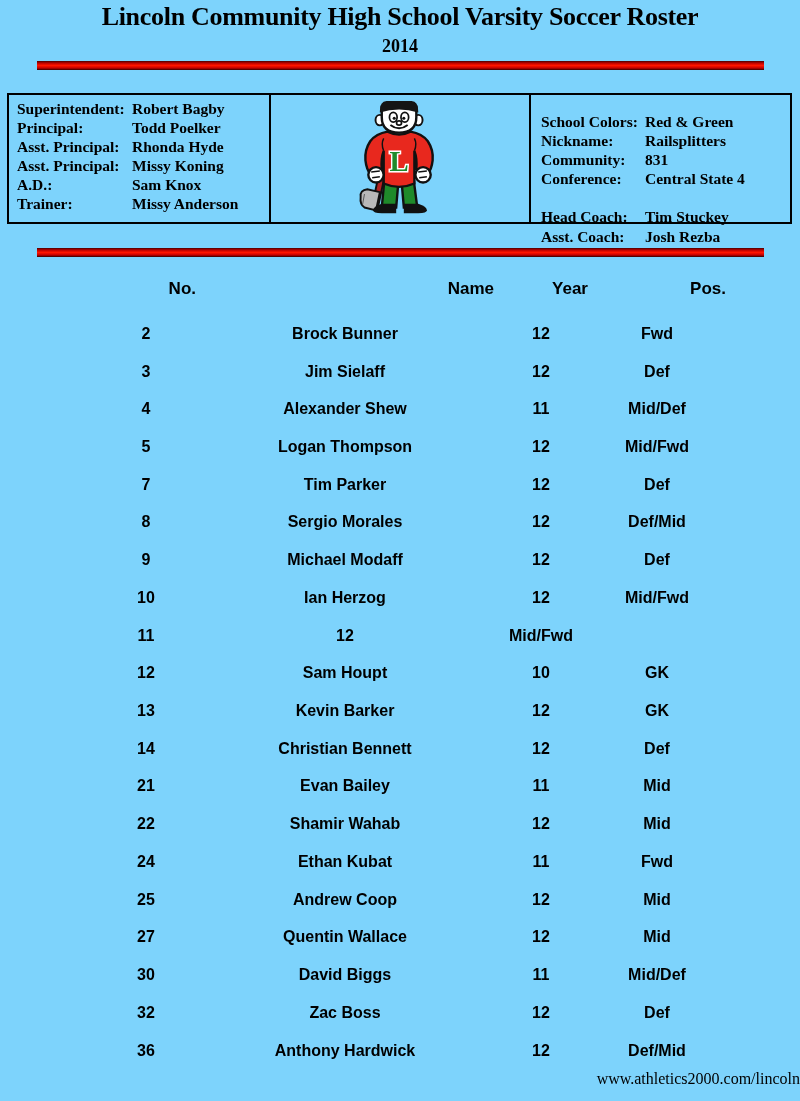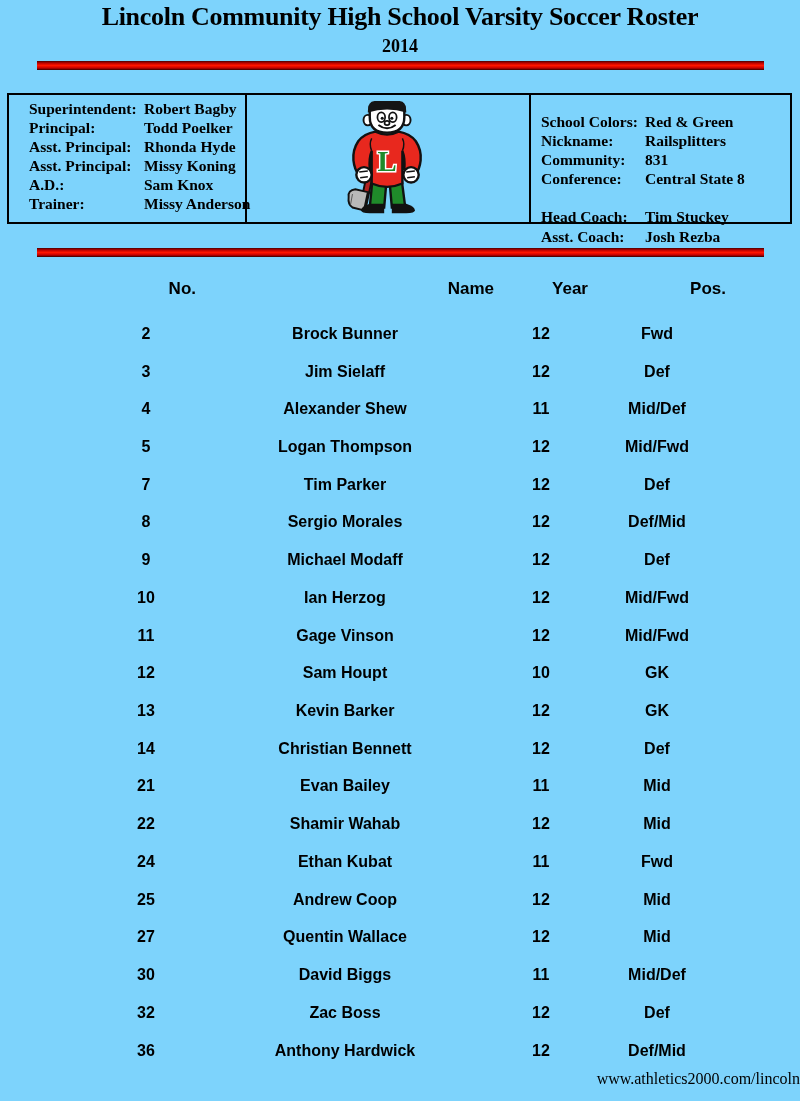--- a/index.html
+++ b/index.html
@@ -9,21 +9,21 @@
         font:bold 26px "Liberation Serif",serif;letter-spacing:-0.3px;}
   .page-year{position:absolute;top:36px;left:0;width:100%;text-align:center;
         font:bold 18px "Liberation Serif",serif;}
   .red-bar{position:absolute;left:37px;width:727px;height:9px;
         background:linear-gradient(180deg,#4a0000 0%,#b80000 22%,#ff1500 50%,#c40000 78%,#330000 100%);}
   .bar-top{top:61px;}
   .bar-bottom{top:248px;}
   .info-table{position:absolute;top:93px;left:7px;width:785px;height:131px;
         border:2px solid #000;display:flex;box-sizing:border-box;}
   .info-cell{box-sizing:border-box;}
-  .info-left{width:238px;border-right:2px solid #000;padding:4px 0 0 20px;}
+  .info-left{width:262px;border-right:2px solid #000;padding:4px 0 0 8px;}
   .info-right{width:261px;border-left:2px solid #000;padding:17px 0 0 10px;}
   .info-mid{flex:1;display:flex;align-items:center;justify-content:center;}
   .info-line{display:grid;grid-template-columns:115px 1fr;
         font:bold 15.5px "Liberation Serif",serif;line-height:19.1px;white-space:nowrap;}
   .info-right .info-line{grid-template-columns:104px 1fr;}
   .roster-head{position:absolute;top:279px;left:96px;width:630px;display:grid;
         grid-template-columns:100px 298px 94px 138px;
         font:bold 17px "Liberation Sans",sans-serif;}
   .roster-head span{text-align:right;}
   .roster-body{position:absolute;top:315px;left:96px;width:630px;}
@@ -119,21 +119,21 @@
         <div class="info-line">
           <span>Nickname:</span>
           <span>Railsplitters</span>
         </div>
         <div class="info-line">
           <span>Community:</span>
           <span>831</span>
         </div>
         <div class="info-line">
           <span>Conference:</span>
-          <span>Central State 8</span>
+          <span>Central State 4</span>
         </div>
         <div class="info-line">
           <span>&nbsp;</span>
           <span>&nbsp;</span>
         </div>
         <div class="info-line">
           <span>Head Coach:</span>
           <span>Tim Stuckey</span>
         </div>
         <div class="info-line">
@@ -195,21 +195,20 @@
         <span>Def</span>
       </div>
       <div class="roster-row">
         <span>10</span>
         <span>Ian Herzog</span>
         <span>12</span>
         <span>Mid/Fwd</span>
       </div>
       <div class="roster-row">
         <span>11</span>
-        <span>Gage Vinson</span>
         <span>12</span>
         <span>Mid/Fwd</span>
       </div>
       <div class="roster-row">
         <span>12</span>
         <span>Sam Houpt</span>
         <span>10</span>
         <span>GK</span>
       </div>
       <div class="roster-row">

